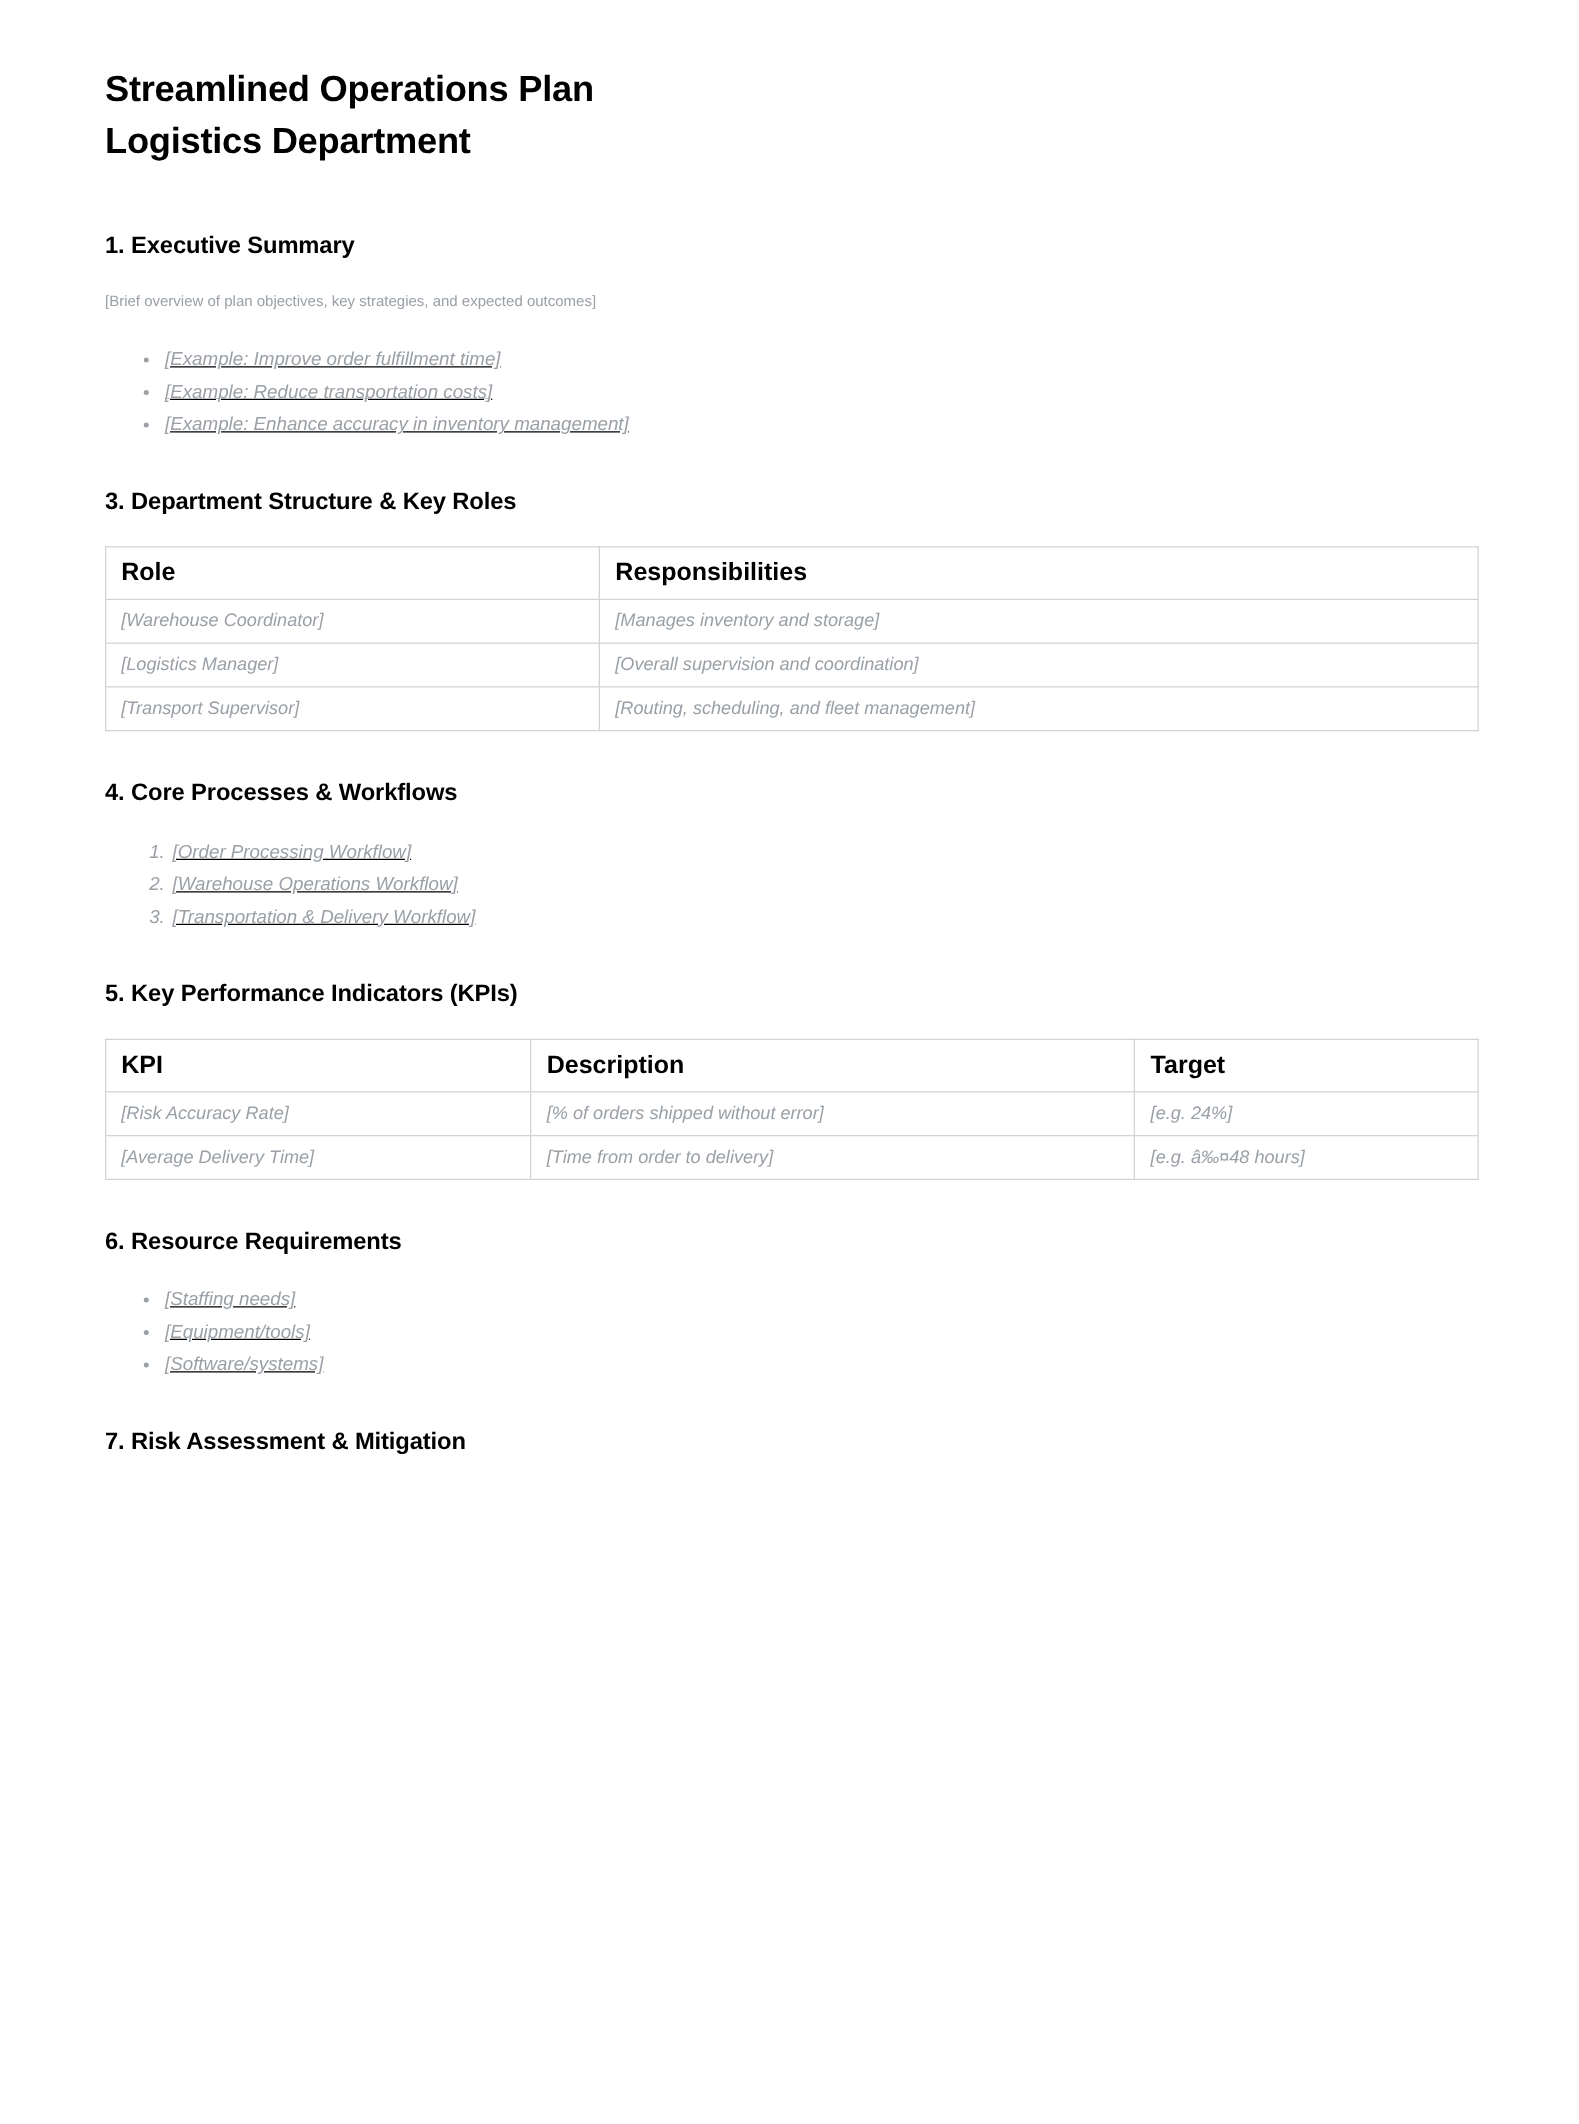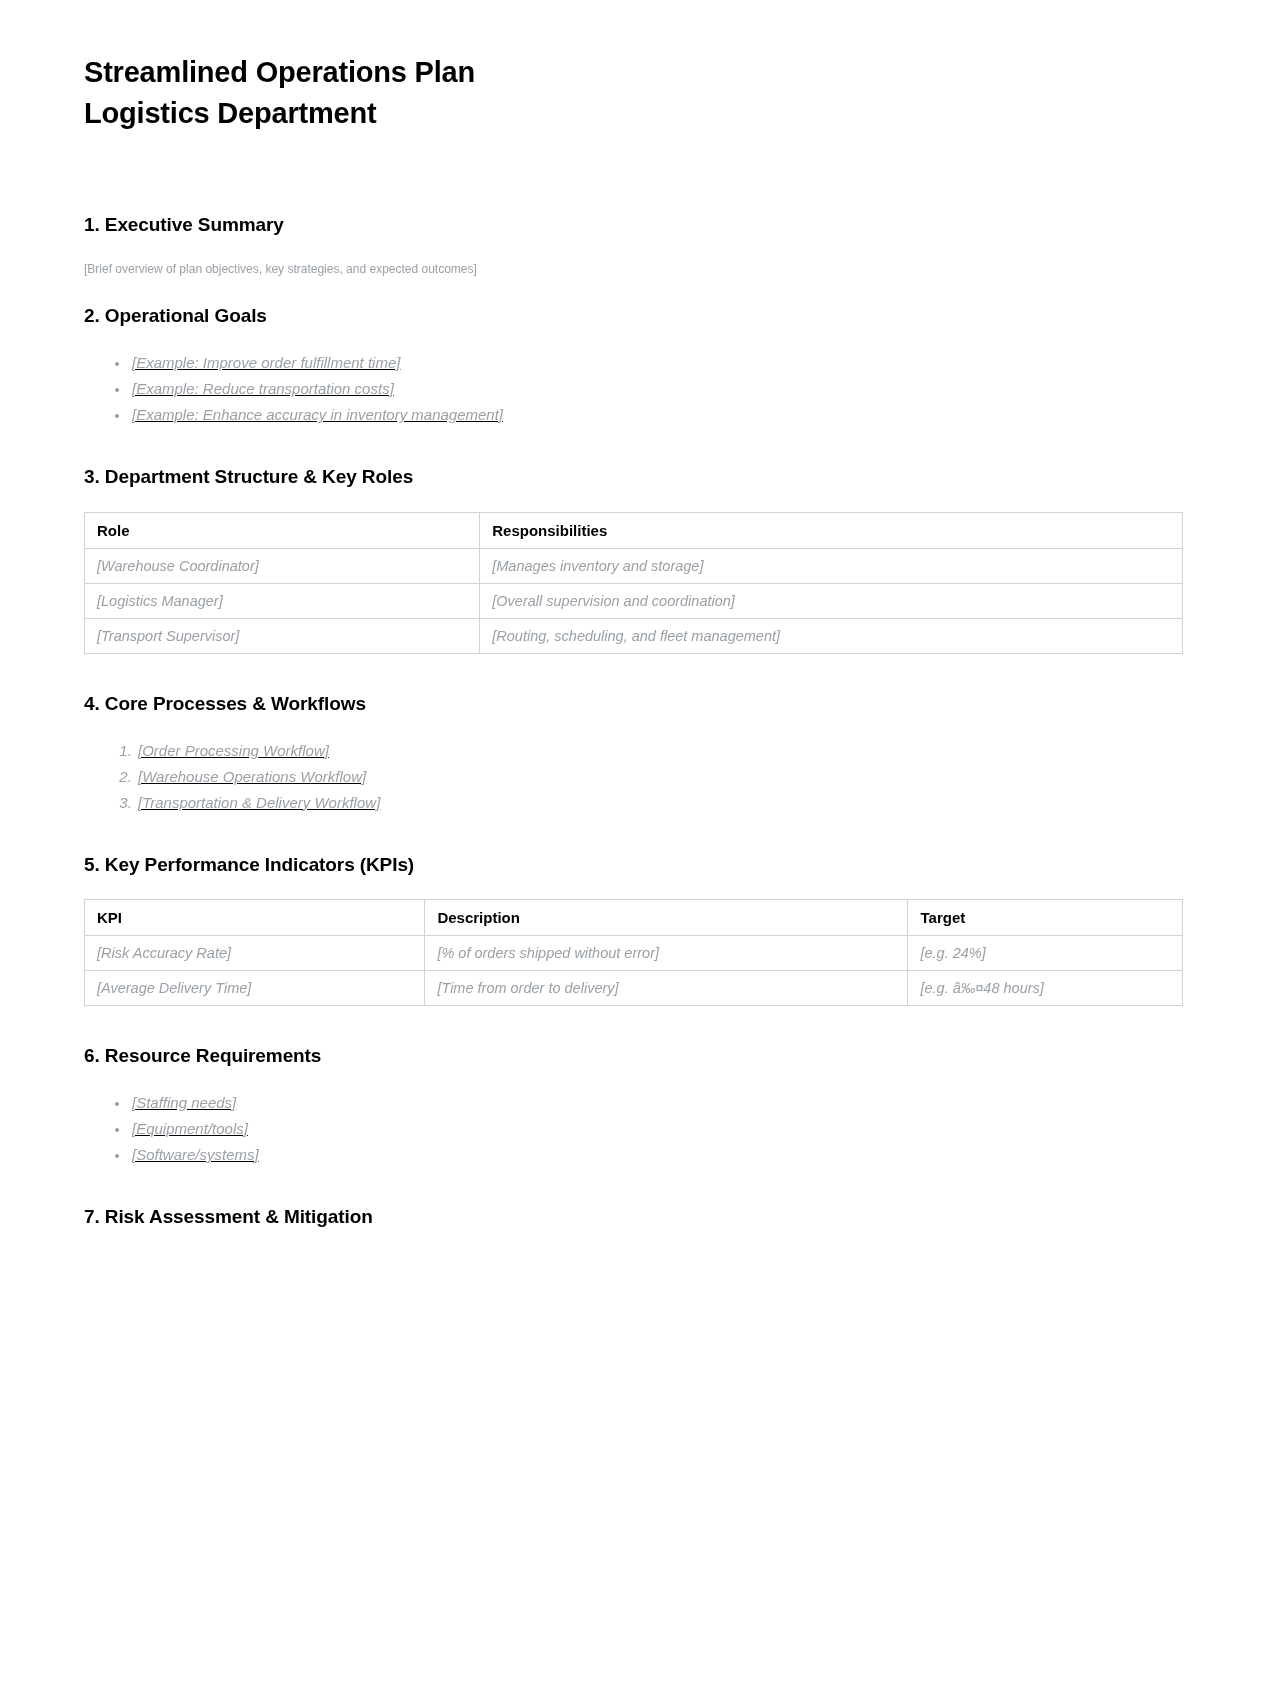--- a/index.html
+++ b/index.html
@@ -20,21 +20,21 @@
   }
   .doc-title {
     font-size: 29px;
     font-weight: bold;
     line-height: 1.40;
     letter-spacing: -0.2px;
     color: #000;
     margin: 0;
   }
   .doc-title-line { display: block; }
-  .title-block { margin-bottom: 80px; }
+  .title-block { margin-bottom: 52px; }
 
   h2.section-heading {
     font-size: 19px;
     font-weight: bold;
     line-height: 1.3;
     color: #000;
     margin: 0 0 22px 0;
     letter-spacing: -0.1px;
   }
   .section { margin-bottom: 38px; }
@@ -72,21 +72,21 @@
   }
   table.doc-table th,
   table.doc-table td {
     border: 1px solid #d3d3d3;
     text-align: left;
     vertical-align: middle;
     padding: 9px 12px;
     height: 32px;
   }
   table.doc-table th {
-    font-size: 15px;
+    font-size: 20px;
     font-weight: bold;
     color: #000;
     background: #ffffff;
   }
   table.doc-table td {
     font-size: 14.5px;
     font-style: italic;
     color: #9aa0a6;
     background: #ffffff;
   }
@@ -108,21 +108,20 @@
       <span class="doc-title-line">Logistics Department</span>
     </h1>
   </div>
 
   <div class="section section-sum">
     <h2 class="section-heading">1. Executive Summary</h2>
     <p class="placeholder">[Brief overview of plan objectives, key strategies, and expected outcomes]</p>
   </div>
 
   <div class="section">
-    <h2 class="section-heading">2. Operational Goals</h2>
     <ul class="plain-list">
       <li>[Example: Improve order fulfillment time]</li>
       <li>[Example: Reduce transportation costs]</li>
       <li>[Example: Enhance accuracy in inventory management]</li>
     </ul>
   </div>
 
   <div class="section">
     <h2 class="section-heading">3. Department Structure &amp; Key Roles</h2>
     <table class="doc-table">

